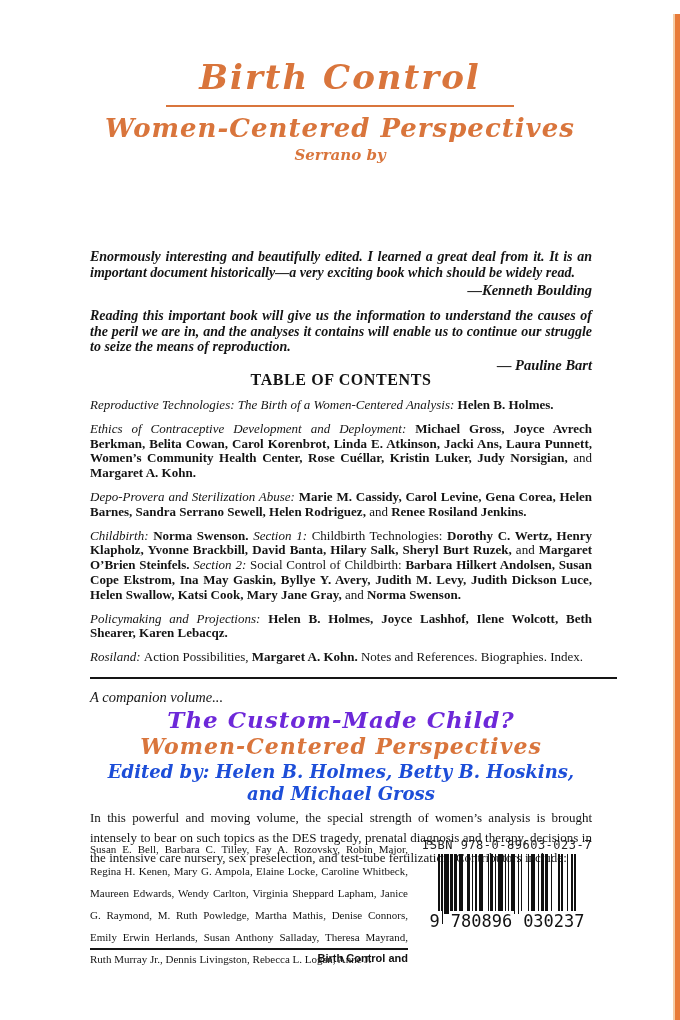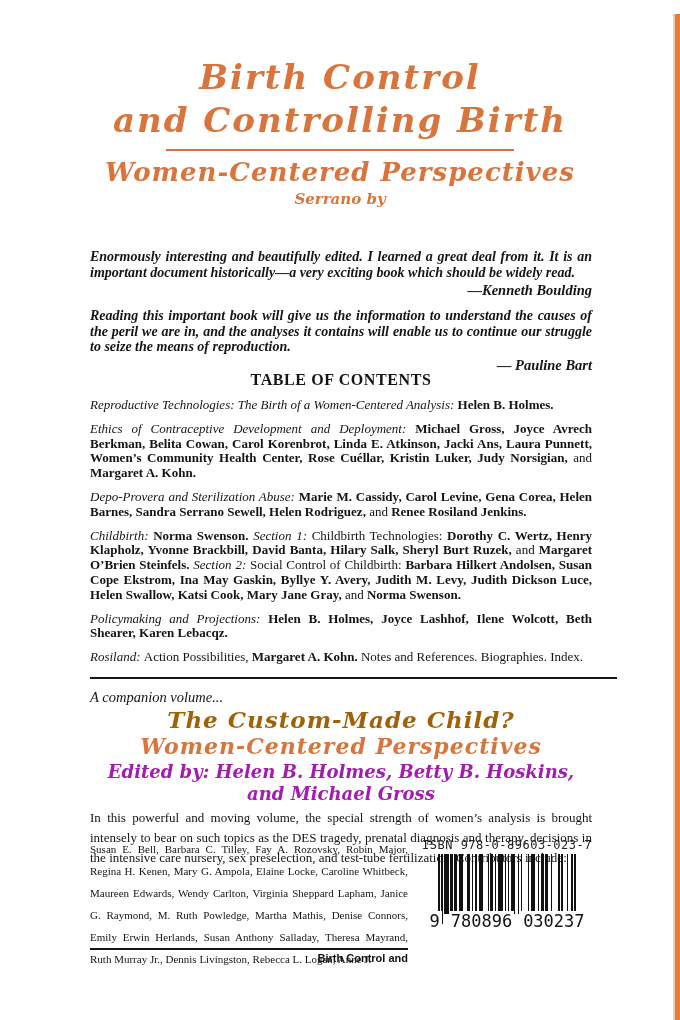--- a/index.html
+++ b/index.html
@@ -35,23 +35,23 @@
   .toc { position:absolute; top:371px; left:90px; width:502px; }
   .toc-heading { text-align:center; font-weight:bold; font-size:16px; letter-spacing:0.6px; margin-bottom:9px; }
   .toc p { font-size:13px; line-height:14.8px; text-align:justify; margin-bottom:9px; }
   .run-italic { font-style:italic; }
   .run-bold { font-weight:bold; }
 
   .divider { position:absolute; top:677px; left:90px; width:527px; height:2px; background:#151515; }
 
   .companion { position:absolute; top:689px; left:90px; width:502px; }
   .companion-lead { font-style:italic; font-size:14.5px; line-height:17px; }
-  .companion-title { text-align:center; font-size:23px; line-height:27px; color:#a16207; letter-spacing:1px; }
+  .companion-title { text-align:center; font-size:23px; line-height:27px; color:#6d28d9; letter-spacing:1px; }
   .companion-sub   { text-align:center; font-size:22px; line-height:27px; color:#d9753c; letter-spacing:1px; }
-  .companion-editors { text-align:center; font-size:18px; line-height:22px; color:#a21caf; margin-top:1px; }
+  .companion-editors { text-align:center; font-size:18px; line-height:22px; color:#1d4ed8; margin-top:1px; }
   .companion-desc { font-size:13px; line-height:20px; text-align:justify; margin-top:3px; }
 
   .bottom-row { position:absolute; top:838px; left:90px; width:502px; display:flex; }
   .contributors { width:318px; font-size:11px; line-height:22px; text-align:justify; }
   .barcode { margin-left:14px; width:170px; }
   .isbn-label {
     font-family:"DejaVu Sans Mono", monospace; font-size:12px;
     letter-spacing:0.5px; text-align:center; color:#222; white-space:nowrap;
   }
   .bars { display:flex; align-items:flex-start; justify-content:center; height:70px; margin-top:2px; }
@@ -70,21 +70,20 @@
 </style>
 </head>
 <body>
 
 <div class="cover">
 
   <div class="spine"></div>
 
   <div class="header">
     <div class="script title-l1">Birth Control</div>
-    <div class="script title-l2">and Controlling Birth</div>
     <div class="title-rule"></div>
     <div class="script subtitle">Women-Centered Perspectives</div>
     <div class="script edited-by">Serrano by</div>
   </div>
 
   <div class="reviews">
     <p class="quote">Enormously interesting and beautifully edited. I learned a great deal from it. It is an important document historically—a very exciting book which should be widely read.</p>
     <p class="attr">—Kenneth Boulding</p>
     <p class="quote">Reading this important book will give us the information to understand the causes of the peril we are in, and the analyses it contains will enable us to continue our struggle to seize the means of reproduction.</p>
     <p class="attr">— Pauline Bart</p>

